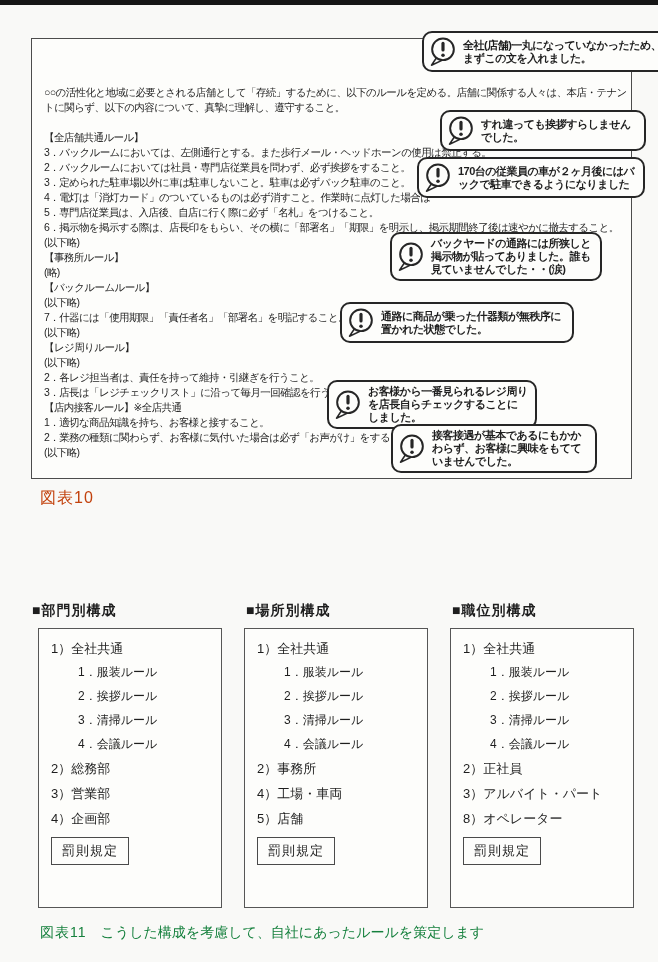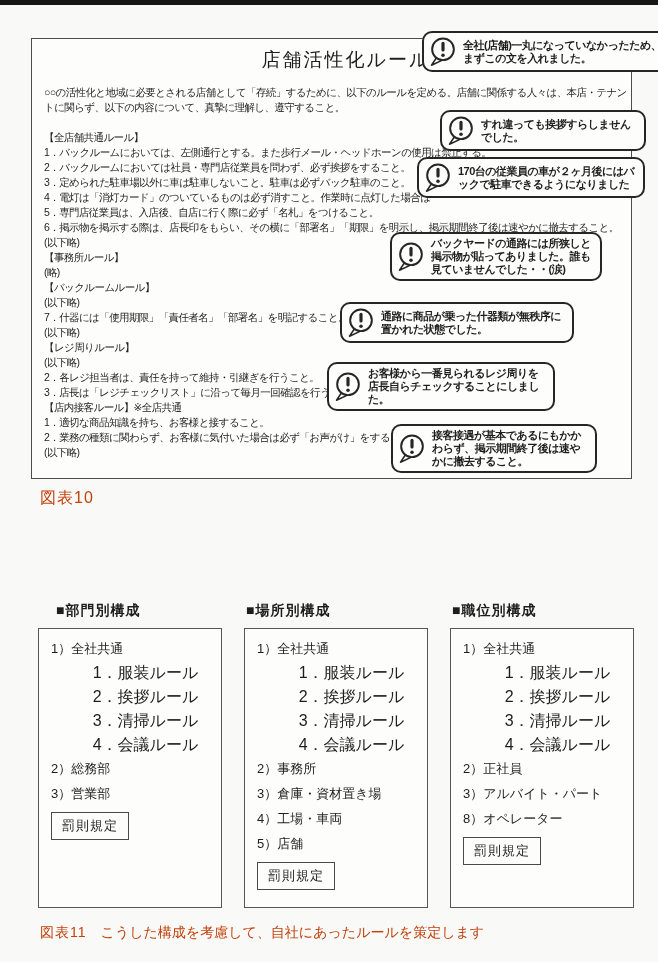--- a/index.html
+++ b/index.html
@@ -30,57 +30,56 @@
     background:#fdfdfb;border:2px solid #262626;border-radius:10px;
     padding:3px 7px 3px 4px;box-sizing:border-box;
     font-size:11px;font-weight:bold;line-height:13px;letter-spacing:-0.5px;
   }
   .callout svg{flex:0 0 auto;display:block;}
   .c1{left:422px;top:31px;width:256px;}
   .c2{left:440px;top:110px;width:206px;}
   .c3{left:417px;top:157px;width:228px;}
   .c4{left:390px;top:232px;width:212px;}
   .c5{left:340px;top:302px;width:234px;}
-  .c6{left:327px;top:362px;width:228px;}
+  .c6{left:327px;top:380px;width:210px;}
   .c7{left:391px;top:424px;width:206px;}
 
   .caption10{position:absolute;left:40px;top:488px;font-size:16px;color:#c2410c;letter-spacing:1px;}
 
   
   .f11-header{position:absolute;top:602px;font-size:14px;font-weight:bold;letter-spacing:1px;white-space:nowrap;}
-  .h1{left:56px;text-align:right;}.h2{left:246px;}.h3{left:452px;}
+  .h1{left:32px;text-align:right;}.h2{left:246px;}.h3{left:452px;}
   .f11-box{
     position:absolute;top:628px;width:184px;height:280px;box-sizing:border-box;
     border:1px solid #565656;background:#fdfdfb;padding:12px 8px 0 12px;
   }
   .b1{left:38px;}.b2{left:244px;}.b3{left:450px;}
   .f11-group{font-size:13px;line-height:16px;margin:0 0 8px;white-space:nowrap;}
-  .f11-sub{font-size:16px;line-height:15px;margin:0 0 9px 27px;white-space:nowrap;text-align:center;}
+  .f11-sub{font-size:12px;line-height:15px;margin:0 0 9px 27px;white-space:nowrap;}
   .f11-item{font-size:13px;line-height:16px;margin:9px 0 0;white-space:nowrap;}
   .penalty-row{margin-top:10px;}
   .penalty{
     display:inline-block;border:1px solid #4a4a4a;background:#fdfdfb;
     padding:4px 10px;font-size:13px;letter-spacing:1px;
   }
-  .caption11{position:absolute;left:40px;top:924px;font-size:14px;color:#c2410c;white-space:nowrap;}
+  .caption11{position:absolute;left:40px;top:924px;font-size:14px;color:#15803d;white-space:nowrap;}
   .caption11 .cap-label{margin-right:14px;letter-spacing:1px;}
 </style>
 </head>
 <body>
 
 <div class="topbar"></div>
 
 <div class="fig10-box">
-  <div class="fig10-title">店舗活性化ルール</div>
   <div class="fig10-body">
     <div class="ln">○○の活性化と地域に必要とされる店舗として「存続」するために、以下のルールを定める。店舗に関係する人々は、本店・テナン</div>
     <div class="ln">トに関らず、以下の内容について、真摯に理解し、遵守すること。</div>
     <div class="ln"></div>
     <div class="ln">【全店舗共通ルール】</div>
-    <div class="ln">1．バックルームにおいては、左側通行とする。また歩行メール・ヘッドホーンの使用は禁止する。</div>
+    <div class="ln">3．バックルームにおいては、左側通行とする。また歩行メール・ヘッドホーンの使用は禁止する。</div>
     <div class="ln">2．バックルームにおいては社員・専門店従業員を問わず、必ず挨拶をすること。</div>
     <div class="ln">3．定められた駐車場以外に車は駐車しないこと。駐車は必ずバック駐車のこと。</div>
     <div class="ln">4．電灯は「消灯カード」のついているものは必ず消すこと。作業時に点灯した場合は</div>
     <div class="ln">5．専門店従業員は、入店後、自店に行く際に必ず「名札」をつけること。</div>
     <div class="ln">6．掲示物を掲示する際は、店長印をもらい、その横に「部署名」「期限」を明示し、掲示期間終了後は速やかに撤去すること。</div>
     <div class="ln">(以下略)</div>
     <div class="ln">【事務所ルール】</div>
     <div class="ln">(略)</div>
     <div class="ln">【バックルームルール】</div>
     <div class="ln">(以下略)</div>
@@ -151,50 +150,50 @@
   </svg>
   <span>お客様から一番見られるレジ周りを店長自らチェックすることにしました。</span>
 </div>
 <div class="callout c7">
   <svg width="30" height="31" viewBox="0 0 34 35">
     <path d="M10 24 L4 33 L17 27 Z" fill="#fdfdfb" stroke="#262626" stroke-width="1.8" stroke-linejoin="round"></path>
     <circle cx="17" cy="15" r="12.3" fill="#fdfdfb" stroke="#262626" stroke-width="2.2"></circle>
     <rect x="15.2" y="6.5" width="3.6" height="11" rx="1.8" fill="#262626"></rect>
     <circle cx="17" cy="21.8" r="2" fill="#262626"></circle>
   </svg>
-  <span>接客接遇が基本であるにもかかわらず、掲示期間終了後は速やかに撤去すること。</span>
+  <span>接客接遇が基本であるにもかかわらず、お客様に興味をもてていませんでした。</span>
 </div>
 
 <div class="caption10">図表10</div>
 
 <div class="f11-header h1">■部門別構成</div>
 <div class="f11-header h2">■場所別構成</div>
 <div class="f11-header h3">■職位別構成</div>
 
 <div class="f11-box b1">
   <div class="f11-group">1）全社共通</div>
   <div class="f11-sub">1．服装ルール</div>
   <div class="f11-sub">2．挨拶ルール</div>
   <div class="f11-sub">3．清掃ルール</div>
   <div class="f11-sub">4．会議ルール</div>
   <div class="f11-item">2）総務部</div>
   <div class="f11-item">3）営業部</div>
+  <div class="f11-item">4）企画部</div>
   <div class="penalty-row">
     <span class="penalty">罰則規定</span>
   </div>
 </div>
 
 <div class="f11-box b2">
   <div class="f11-group">1）全社共通</div>
   <div class="f11-sub">1．服装ルール</div>
   <div class="f11-sub">2．挨拶ルール</div>
   <div class="f11-sub">3．清掃ルール</div>
   <div class="f11-sub">4．会議ルール</div>
   <div class="f11-item">2）事務所</div>
-  <div class="f11-item">3）倉庫・資材置き場</div>
   <div class="f11-item">4）工場・車両</div>
   <div class="f11-item">5）店舗</div>
   <div class="penalty-row">
     <span class="penalty">罰則規定</span>
   </div>
 </div>
 
 <div class="f11-box b3">
   <div class="f11-group">1）全社共通</div>
   <div class="f11-sub">1．服装ルール</div>

